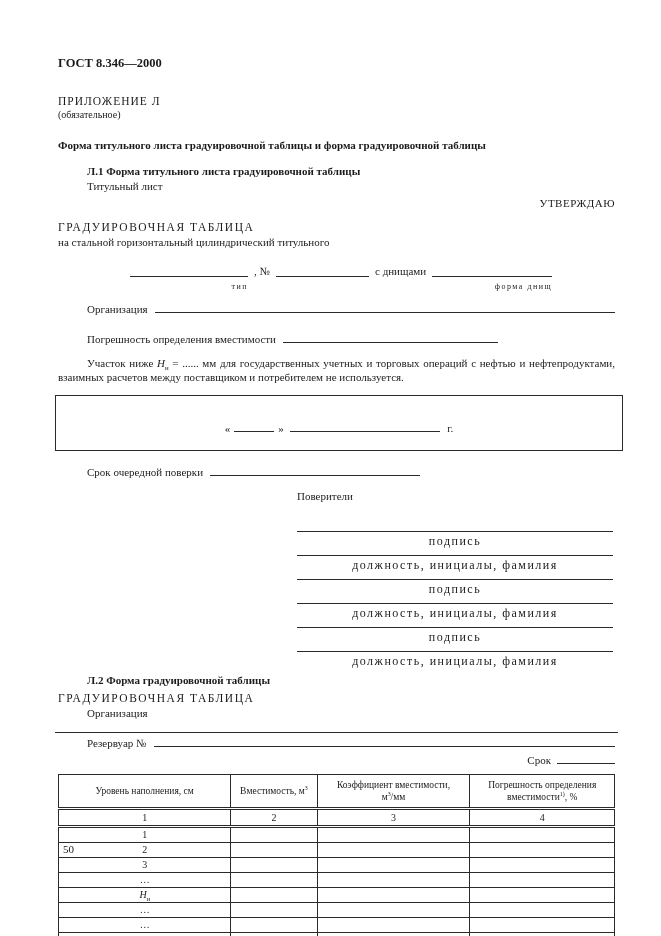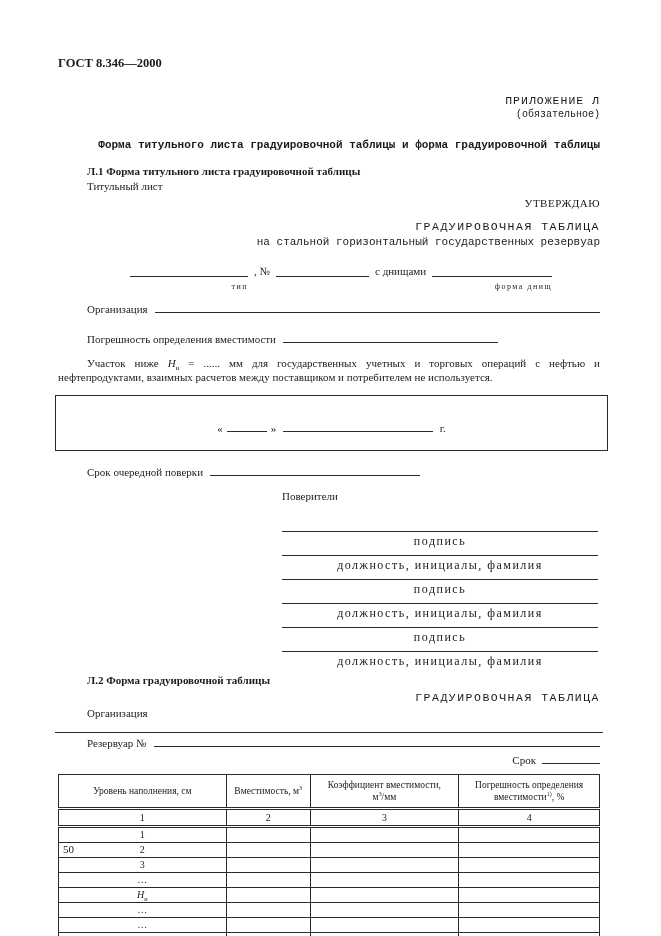--- a/index.html
+++ b/index.html
@@ -1,24 +1,24 @@
 <!DOCTYPE html>
 <html><head>
 <meta charset="utf-8">
 <style>
   html,body{margin:0;padding:0;background:#e8e8e8;}
   .page{
     width:661px;height:936px;background:#ffffff;color:#1b1b1b;
     font-family:"Liberation Serif","DejaVu Serif",serif;
     position:relative;box-sizing:border-box;
-    padding:56px 61px 0 58px;font-size:11px;line-height:1.25;
+    padding:56px 46px 0 58px;font-size:11px;line-height:1.25;
     margin:0 auto;overflow:hidden;
   }
   .doc-number{font-weight:bold;font-size:12.5px;}
-  .center{text-align:right;font-family:Liberation Mono, monospace;}
+  .center{text-align:left;}
   .appendix-label{margin-top:22px;font-size:11.5px;letter-spacing:1px;}
   .appendix-note{font-size:10px;margin-top:1px;}
   .appendix-title{font-weight:bold;margin-top:17px;font-size:11px;}
   .l1-heading{font-weight:bold;margin-top:13px;margin-left:29px;}
   .subheading{margin-left:29px;margin-top:1px;}
   .approve{text-align:right;margin-top:3px;letter-spacing:0.5px;}
   .grad-title{margin-top:9px;font-size:11.5px;letter-spacing:1.5px;}
   .grad-sub{margin-top:2px;}
   .fill{display:inline-block;border-bottom:1px solid #2a2a2a;height:11px;vertical-align:baseline;}
   .w118{width:118px}.w93{width:93px}.w120{width:120px}.w215{width:215px}
@@ -66,21 +66,21 @@
 
   <div class="center appendix-label">ПРИЛОЖЕНИЕ Л</div>
   <div class="center appendix-note">(обязательное)</div>
   <div class="center appendix-title">Форма титульного листа градуировочной таблицы и форма градуировочной таблицы</div>
 
   <div class="l1-heading">Л.1 Форма титульного листа градуировочной таблицы</div>
   <div class="subheading">Титульный лист</div>
   <div class="approve">УТВЕРЖДАЮ</div>
 
   <div class="center grad-title">ГРАДУИРОВОЧНАЯ ТАБЛИЦА</div>
-  <div class="center grad-sub">на стальной горизонтальный государственных резервуар</div>
+  <div class="center grad-sub">на стальной горизонтальный цилиндрический титульного</div>
 
   <div class="type-line">
     <span class="blank-stack">
       <span class="fill w118"></span>
       <span class="cap">тип</span>
     </span>
     <span class="txt">, №</span>
     <span class="blank-stack">
       <span class="fill w93"></span>
     </span>

